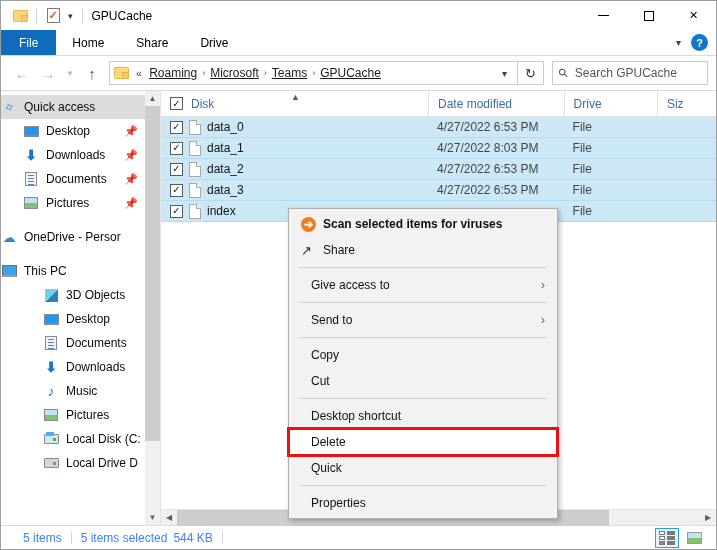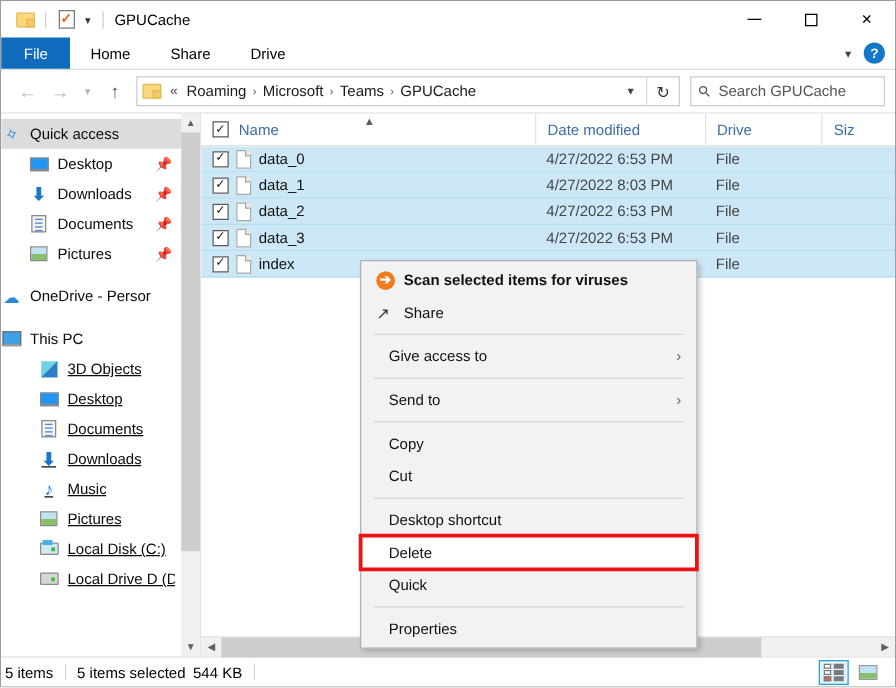--- a/index.html
+++ b/index.html
@@ -85,21 +85,21 @@
   }
   .navbtn.active { color: #5a5a5a; }
   .navbtn.small { width: 18px; font-size: 9px; }
   .addrfield {
     flex: 1; height: 24px; border: 1px solid #ccc; background: #fff;
     display: flex; align-items: center; padding: 0 4px; margin-left: 4px;
     overflow: hidden;
   }
   .addr-folder { margin-right: 4px; display: flex; align-items: center; }
   .crumbs { display: flex; align-items: center; font-size: 12px; color: #1a1a1a; flex: 1; overflow: hidden; white-space: nowrap; }
-  .crumb { padding: 0 4px; }
+  .crumb { padding: 0 4px; text-decoration: underline; }
   .crumb-sep { color: #555; font-size: 9px; padding: 0 1px; }
   .chev-dbl { color: #444; font-size: 11px; padding: 0 3px; }
   .addr-drop { font-size: 10px; color: #444; padding: 0 6px; }
   .refresh {
     width: 26px; height: 24px; border: 1px solid #ccc; border-left: none;
     display: flex; align-items: center; justify-content: center;
     font-size: 13px; color: #333; background: #fff;
   }
   .searchbox {
     width: 156px; height: 24px; border: 1px solid #ccc; background: #fff;
@@ -116,21 +116,21 @@
     width: 160px; flex: 0 0 160px; background: #fff;
     position: relative; overflow: hidden; border-right: 1px solid #e3e3e3;
   }
   .nav-list { padding-top: 4px; }
   .nav-item {
     height: 24px; display: flex; align-items: center; gap: 7px;
     font-size: 12px; color: #0a0a0a; padding-right: 20px; position: relative;
   }
   .nav-item.selected { background: #dcdcdc; }
   .nav-item.indent1 { padding-left: 22px; }
-  .nav-item.indent2 { padding-left: 30px; text-decoration: underline; }
+  .nav-item.indent2 { padding-left: 42px; }
   .nav-label { white-space: nowrap; overflow: hidden; }
   .pin {
     position: absolute; right: 22px; color: #9a9a9a; font-size: 11px;
   }
   .ico { width: 16px; height: 16px; flex: 0 0 16px; display: flex; align-items: center; justify-content: center; }
 
   
   .i-star { color: #2a8fd4; font-size: 13px; transform: rotate(-20deg); }
   .i-monitor { width: 15px; height: 11px; background: #2196f3; border: 1px solid #8a8a8a; border-bottom-width: 2px; }
   .i-down { color: #1878c8; font-size: 14px; font-weight: bold; line-height: 1; }
@@ -209,22 +209,22 @@
     height: 16px; flex: 0 0 16px; background: #f0f0f0; display: flex; align-items: center;
     border-top: 1px solid #e6e6e6;
   }
   .hs-arrow { width: 16px; height: 16px; display: flex; align-items: center; justify-content: center; font-size: 8px; color: #606060; }
   .hs-track { flex: 1; height: 16px; position: relative; }
   .hs-thumb { position: absolute; top: 0; left: 0; height: 16px; background: #cdcdcd; }
 
   
   .statusbar {
     height: 24px; flex: 0 0 24px; display: flex; align-items: center;
-    border-top: 1px solid #dcdcdc; background: #fff; padding-left: 3px; gap: 0;
-    font-size: 12px; color: #000000;
+    border-top: 1px solid #dcdcdc; background: #fff; padding-left: 22px; gap: 0;
+    font-size: 12px; color: #3b82f6;
   }
   .st-sep { width: 1px; height: 13px; background: #d5d5d5; margin: 0 9px; }
   .viewtoggles { margin-left: auto; display: flex; gap: 3px; padding-right: 10px; }
   .vt {
     width: 24px; height: 20px; display: flex; align-items: center;
     justify-content: center; border: 1px solid transparent;
   }
   .vt.active { border-color: #2a9fd8; background: #e3f3fb; }
   .vt-details { display: grid; grid-template-columns: 6px 8px; grid-template-rows: repeat(3, 4px); gap: 1px 2px; }
   .vt-details i { background: #7a7a7a; display: block; }
@@ -458,21 +458,21 @@
         </div>
         <div class="sb-arrow">▼</div>
       </div>
     </div>
 
     <div class="filepane">
 
       <div class="colheads">
         <div class="ch ch-name">
           <span class="hdr-check">✓</span>
-          <span>Name</span>
+          <span>Disk</span>
           <span class="sortcaret">▲</span>
         </div>
         <div class="ch ch-date">Date modified</div>
         <div class="ch ch-type">Drive</div>
         <div class="ch ch-size">Siz</div>
       </div>
 
       <div class="rows">
 
         <div class="row">

